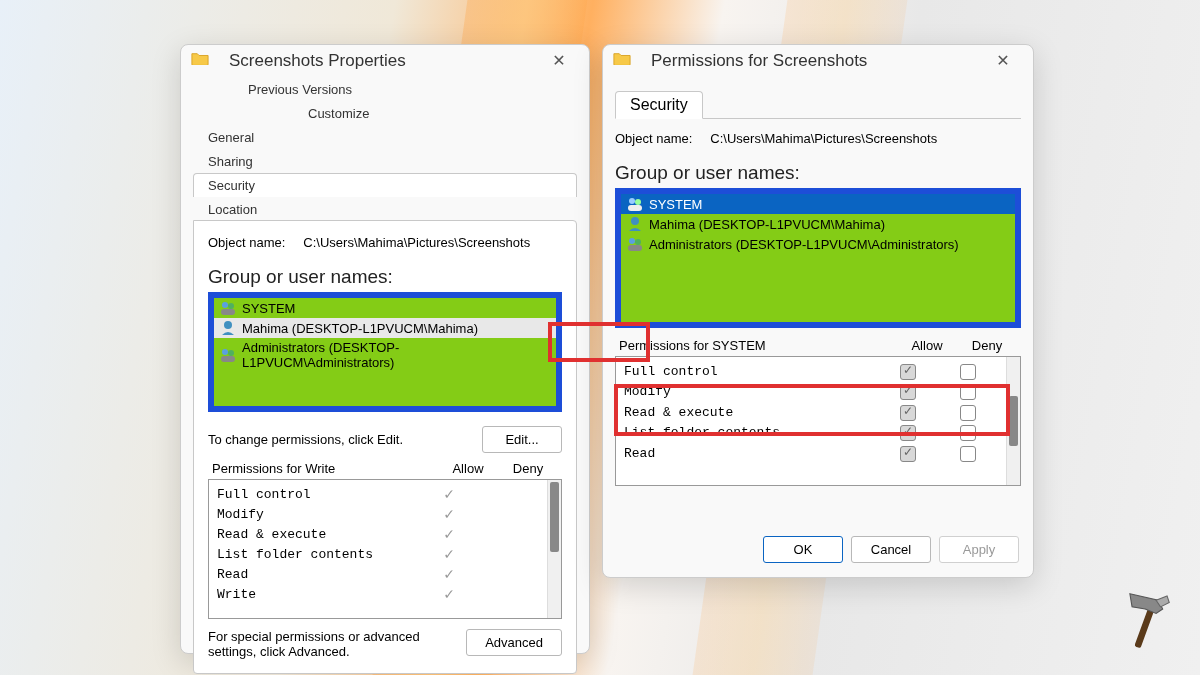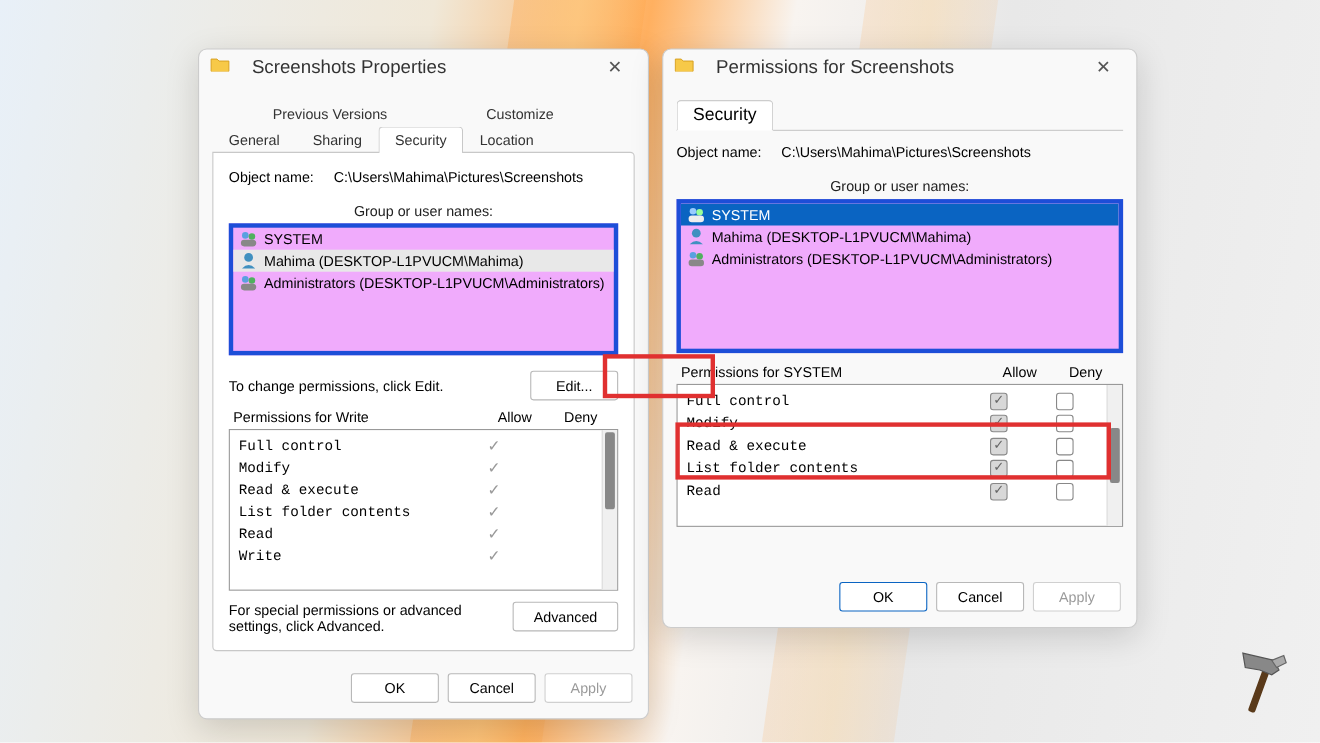--- a/index.html
+++ b/index.html
@@ -57,21 +57,21 @@
     display: flex;
     flex-direction: column;
     flex: 1;
   }
   .tabs {
     display: flex;
     flex-wrap: wrap;
     font-size: 13px;
     color: #333;
   }
-  .tab-row { display: flex; width: 100%; }
+  .tab-row { display: flex; width: 100%; flex-direction: column; }
   .tab {
     padding: 4px 14px;
     border: 1px solid transparent;
     border-bottom: none;
     cursor: pointer;
     background: transparent;
     border-radius: 4px 4px 0 0;
   }
   .tab.active {
     background: #fff;
@@ -82,25 +82,25 @@
   .tab-pane {
     background: #fff;
     border: 1px solid #c8c8c8;
     border-radius: 0 4px 4px 4px;
     padding: 14px;
     flex: 1;
     display: flex;
     flex-direction: column;
     margin-top: -1px;
   }
-  .field-label { font-size: 13px; color: #222; text-align: center; }
+  .field-label { font-size: 19px; color: #222; }
   .object-row { display: flex; gap: 18px; font-size: 13px; margin-bottom: 16px; }
   .listbox {
-    border: 4px solid #1d4ed8;
-    background: #f0abfc;
+    border: 6px solid #1d4ed8;
+    background: #84cc16;
     font-size: 13px;
     height: 120px;
     overflow: hidden;
   }
   .listbox.short { height: 140px; }
   .list-item {
     display: flex;
     align-items: center;
     gap: 6px;
     padding: 2px 6px;

